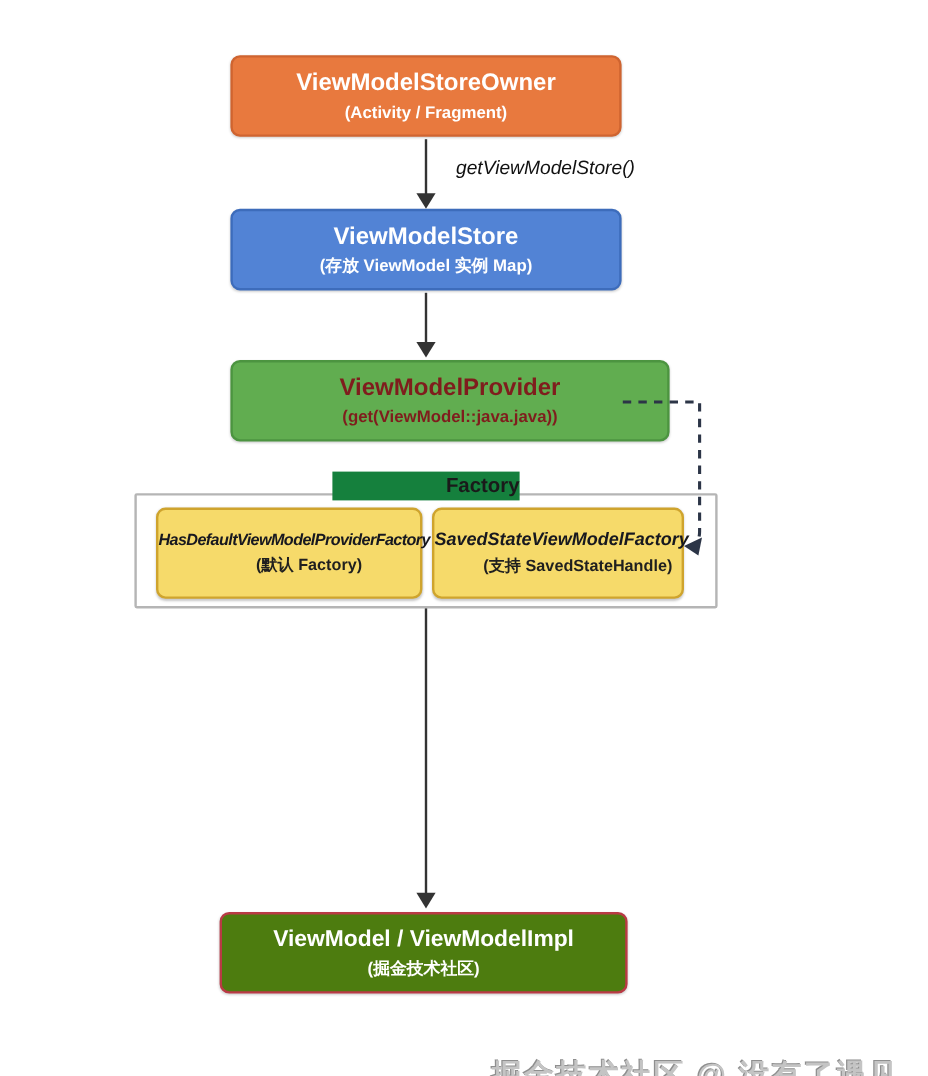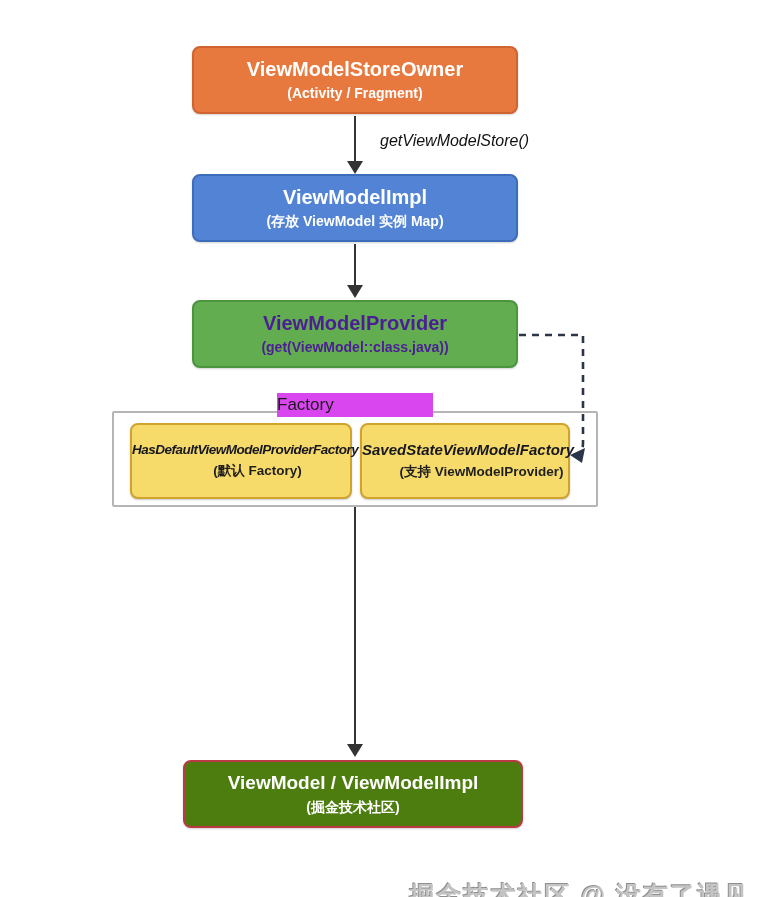--- a/index.html
+++ b/index.html
@@ -16,22 +16,22 @@
     display:flex; flex-direction:column; justify-content:center; gap:6px;
     box-shadow:0 1px 2px rgba(0,0,0,0.18);
   }
   .node .title { font-weight:bold; font-size:20px; line-height:1.1; }
   .node .subtitle { font-weight:bold; font-size:14px; line-height:1.1; }
 
   .node-orange { left:192px; top:42px; width:326px; height:68px;
     background:#e8793e; border:2px solid #cf6430; color:#ffffff; }
   .node-blue   { left:192px; top:170px; width:326px; height:68px;
     background:#5283d5; border:2px solid #3d6cbb; color:#ffffff; }
-  .node-green  { left:192px; top:296px; width:326px; height:68px;
-    background:#61ad50; border:2px solid #4c9440; color:#4c1d95; }
+  .node-green  { left:192px; top:296px; width:366px; height:68px;
+    background:#61ad50; border:2px solid #4c9440; color:#7f1d1d; }
   .node-red    { left:183px; top:756px; width:340px; height:68px;
     background:#4d7c0f; border:2px solid #b93a45; color:#ffffff; }
   .node-red .title { font-size:19px; }
 
   .node-yellow {
     background:#f6da6a; border:2px solid #cfa42d; color:#17181f;
     box-shadow:0 1px 2px rgba(0,0,0,0.22);
   }
   .node-yellow .title { font-style:italic; font-size:15px; white-space:nowrap; }
   .node-yellow .subtitle { font-size:13.5px; color:#1f1f1f;padding-left:33px; }
@@ -39,21 +39,21 @@
   .node-yellow-left .title { font-size:13.5px; letter-spacing:-0.5px; }
   .node-yellow-right { left:360px; top:419px; width:210px; height:76px; }
 
   
   .factory-box {
     position:absolute; left:112px; top:407px; width:486px; height:96px;
     border:2px solid #b5b5b5; background:transparent; border-radius:2px;
   }
   .factory-label {
     position:absolute; left:277px; top:389px; width:156px; height:24px;
-    background:#d946ef; text-align:left; font-weight:normal; font-size:17px;
+    background:#15803d; text-align:right; font-weight:bold; font-size:17px;
     color:#1a1a1a; line-height:24px; z-index:3;
   }
 
   
   .vline { position:absolute; width:2px; background:#333333; }
   .vhead { position:absolute; width:0; height:0;
     border-left:8px solid transparent; border-right:8px solid transparent;
     border-top:13px solid #333333; }
   .arr1-line { left:354px; top:112px; height:47px; }
   .arr1-head { left:347px; top:157px; }
@@ -87,43 +87,43 @@
   <div class="node node-orange">
     <div class="title">ViewModelStoreOwner</div>
     <div class="subtitle">(Activity / Fragment)</div>
   </div>
 
   <div class="vline arr1-line"></div>
   <div class="vhead arr1-head"></div>
   <div class="edge-label">getViewModelStore()</div>
 
   <div class="node node-blue">
-    <div class="title">ViewModelImpl</div>
+    <div class="title">ViewModelStore</div>
     <div class="subtitle">(存放 ViewModel 实例 Map)</div>
   </div>
 
   <div class="vline arr2-line"></div>
   <div class="vhead arr2-head"></div>
 
   <div class="node node-green">
     <div class="title">ViewModelProvider</div>
-    <div class="subtitle">(get(ViewModel::class.java))</div>
+    <div class="subtitle">(get(ViewModel::java.java))</div>
   </div>
 
   <div class="factory-box"></div>
   <div class="factory-label">Factory</div>
 
   <div class="node node-yellow node-yellow-left">
     <div class="title">HasDefaultViewModelProviderFactory</div>
     <div class="subtitle">(默认 Factory)</div>
   </div>
 
   <div class="node node-yellow node-yellow-right">
     <div class="title">SavedStateViewModelFactory</div>
-    <div class="subtitle">(支持 ViewModelProvider)</div>
+    <div class="subtitle">(支持 SavedStateHandle)</div>
   </div>
 
   <div class="vline arr3-line"></div>
   <div class="vhead arr3-head"></div>
 
   <svg class="overlay" viewBox="0 0 773 897" xmlns="http://www.w3.org/2000/svg">
     <path d="M 519 331 L 583 331 L 583 439 Q 583 451 572 451" fill="none" stroke="#2c3547" stroke-width="2.6" stroke-dasharray="7 6"></path>
     <polygon points="570,451 585,444 582,459" fill="#2c3547"></polygon>
   </svg>
 

